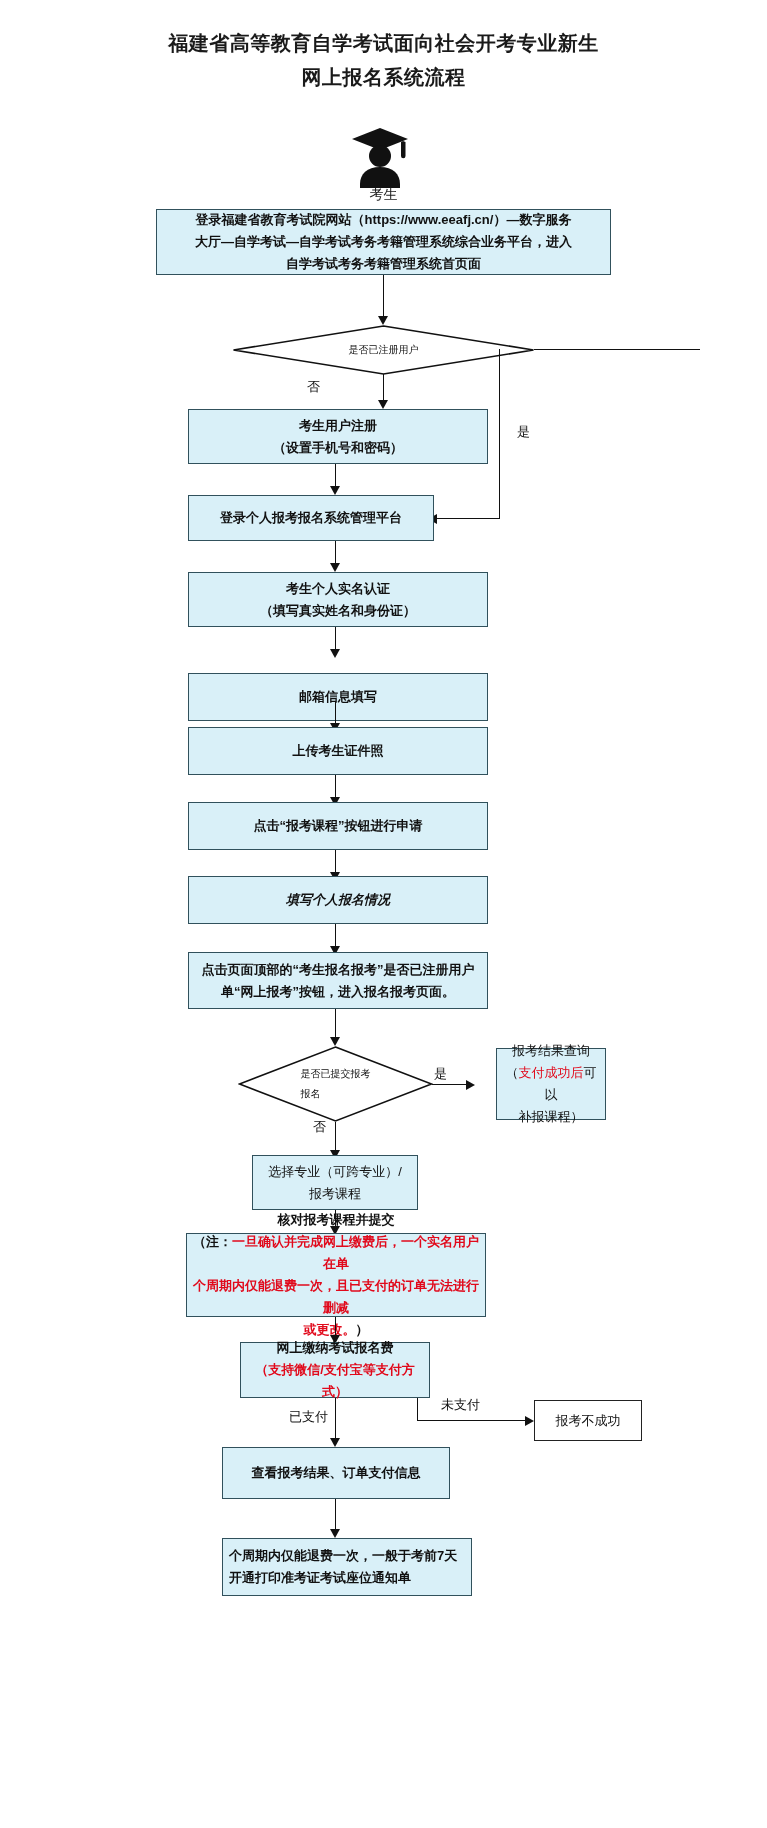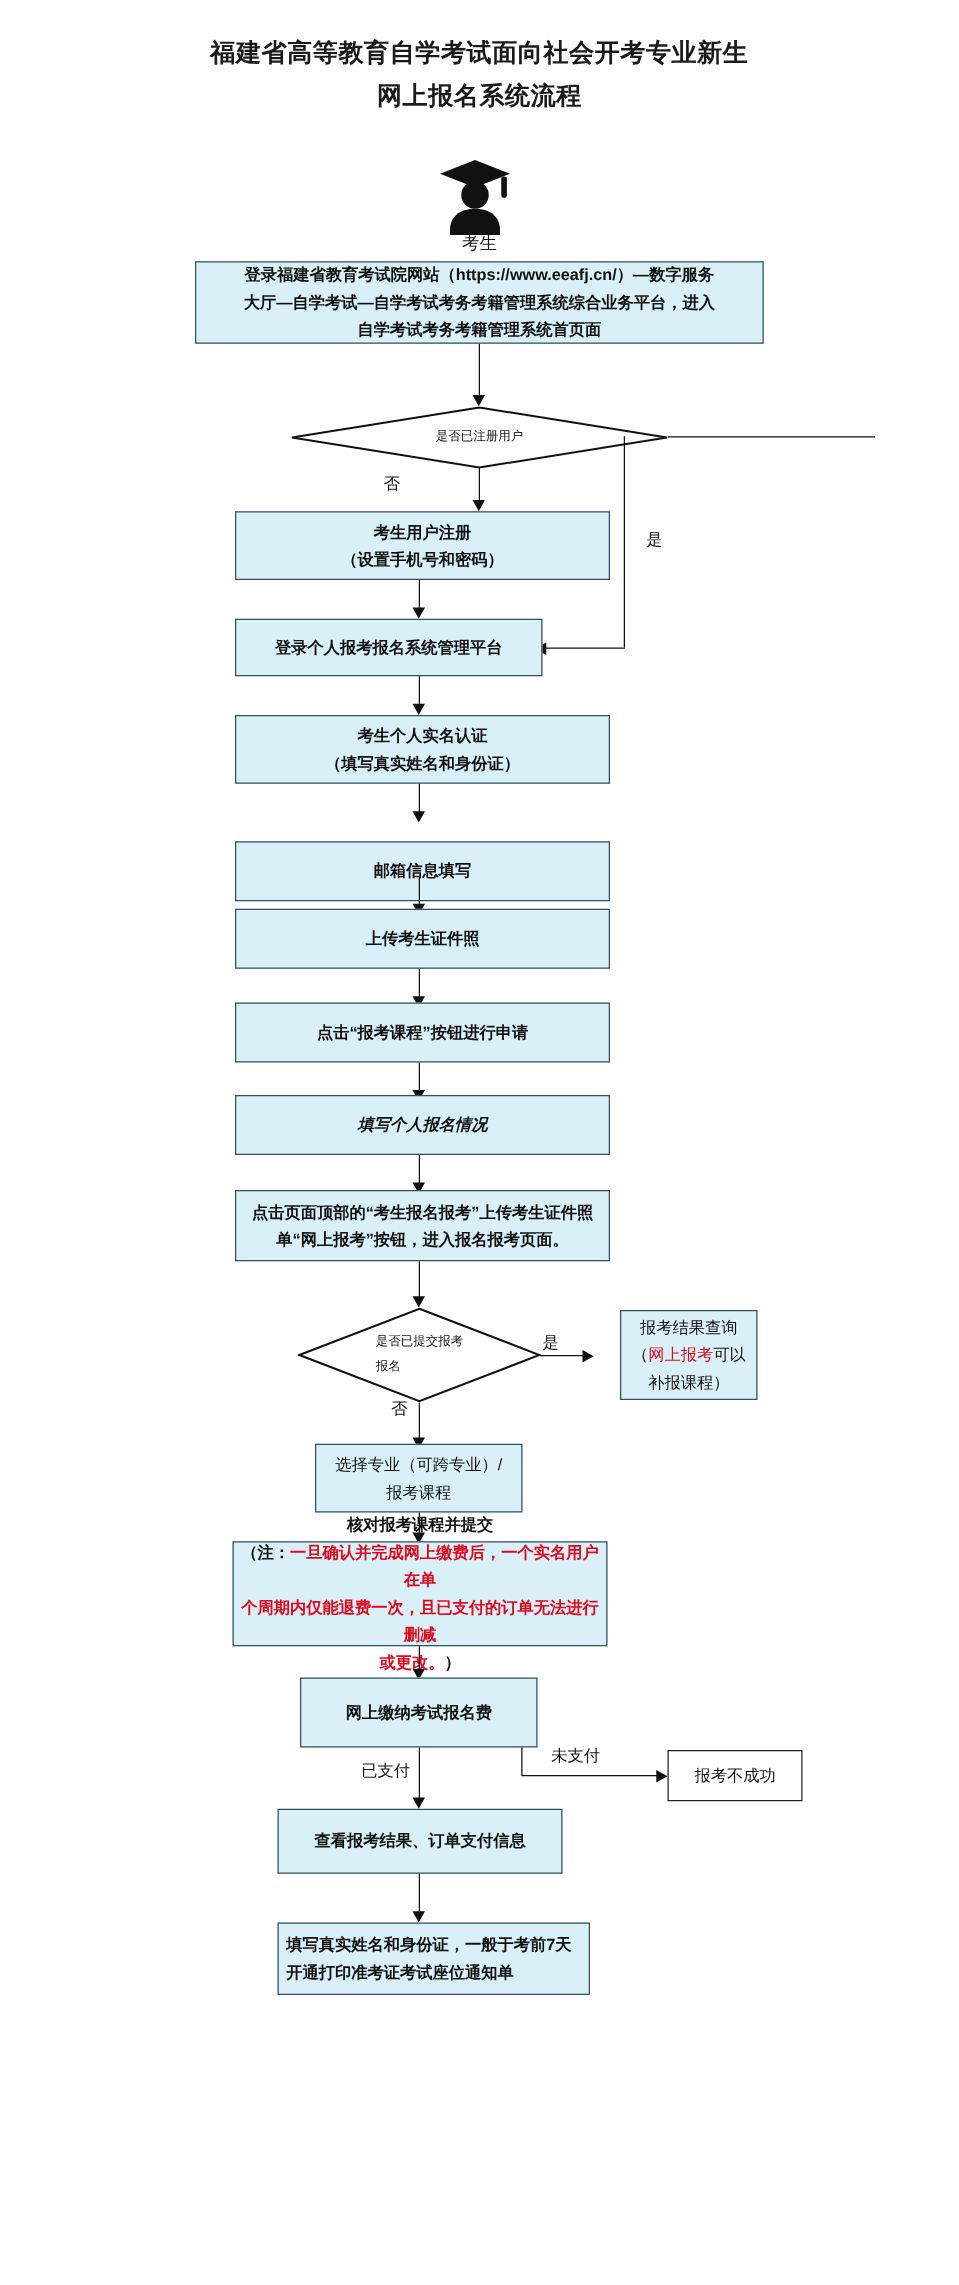--- a/index.html
+++ b/index.html
@@ -247,21 +247,21 @@
 
   <div class="node" style="left:188px; top:876px; width:300px; height:48px;font-style:italic;">
     <div class="inner">填写个人报名情况</div>
   </div>
 
   <div class="vline" style="left:335px; top:924px; height:24px;"></div>
   <div class="arrow-down" style="left:330.2px; top:946px;"></div>
 
   <div class="node" style="left:188px; top:952px; width:300px; height:57px;">
     <div class="inner">
-      <div>点击页面顶部的“考生报名报考”上传考生证件照</div>
+      <div>点击页面顶部的“考生报名报考”是否已注册用户</div>
       <div>单“网上报考”按钮，进入报名报考页面。</div>
     </div>
   </div>
 
   <div class="vline" style="left:335px; top:1009px; height:30px;"></div>
   <div class="arrow-down" style="left:330.2px; top:1037px;"></div>
 
   <div class="diamond" style="left:238px; top:1046px; width:195px; height:76px;">
     <svg width="195" height="76" viewBox="0 0 195 76" aria-hidden="true">
       <polygon points="97.5,1 193.5,38 97.5,75 1.5,38" fill="#ffffff" stroke="#111111" stroke-width="1.6"></polygon>
@@ -278,21 +278,21 @@
   <div class="arrow-right" style="left:466px; top:1079.5px;"></div>
   <div class="edge-label" style="left:434px; top:1065px;">是</div>
 
   <div class="vline" style="left:335px; top:1122px; height:30px;"></div>
   <div class="arrow-down" style="left:330.2px; top:1150px;"></div>
   <div class="edge-label" style="left:313px; top:1118px;">否</div>
 
   <div class="node" style="left:496px; top:1048px; width:110px; height:72px; font-weight:400;">
     <div class="inner">
       <div>报考结果查询</div>
-      <div><span>（</span><span class="red">网上报考</span><span>可以</span></div>
+      <div><span>（</span><span class="red">支付成功后</span><span>可以</span></div>
       <div>补报课程）</div>
     </div>
   </div>
 
   <div class="node" style="left:252px; top:1155px; width:166px; height:55px; font-weight:400;">
     <div class="inner">
       <div>选择专业（可跨专业）/</div>
       <div>报考课程</div>
     </div>
   </div>
@@ -308,20 +308,21 @@
       <div><span class="red">或更改。</span><span>）</span></div>
     </div>
   </div>
 
   <div class="vline" style="left:335px; top:1317px; height:20px;"></div>
   <div class="arrow-down" style="left:330.2px; top:1335px;"></div>
 
   <div class="node" style="left:240px; top:1342px; width:190px; height:56px;">
     <div class="inner">
       <div>网上缴纳考试报名费</div>
+      <div class="red">（支持微信/支付宝等支付方式）</div>
     </div>
   </div>
 
   <div class="vline" style="left:417px; top:1398px; height:22px;"></div>
   <div class="hline" style="left:417px; top:1420px; width:110px;"></div>
   <div class="arrow-right" style="left:525px; top:1415.5px;"></div>
   <div class="edge-label" style="left:441px; top:1396px;">未支付</div>
 
   <div class="node plain" style="left:534px; top:1400px; width:108px; height:41px; font-weight:400;">
     <div class="inner">报考不成功</div>
@@ -333,18 +334,18 @@
 
   <div class="node" style="left:222px; top:1447px; width:228px; height:52px;">
     <div class="inner">查看报考结果、订单支付信息</div>
   </div>
 
   <div class="vline" style="left:335px; top:1499px; height:32px;"></div>
   <div class="arrow-down" style="left:330.2px; top:1529px;"></div>
 
   <div class="node left-align" style="left:222px; top:1538px; width:250px; height:58px;">
     <div class="inner">
-      <div>填写真实姓名和身份证，一般于考前7天</div>
+      <div>个周期内仅能退费一次，一般于考前7天</div>
       <div>开通打印准考证考试座位通知单</div>
     </div>
   </div>
 
 </div>
 
 </body></html>

